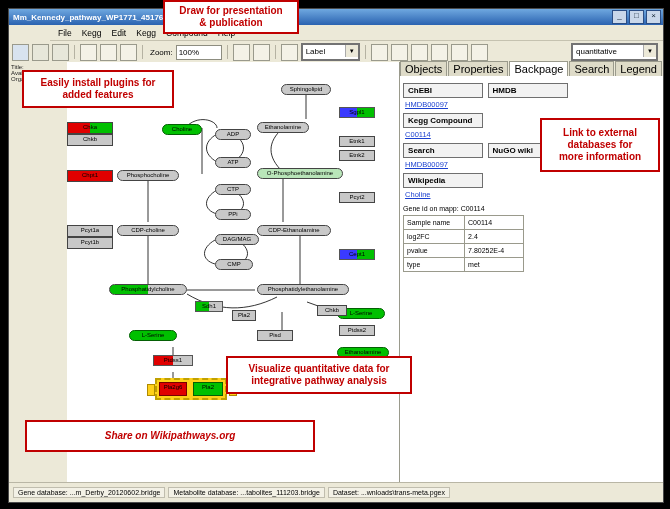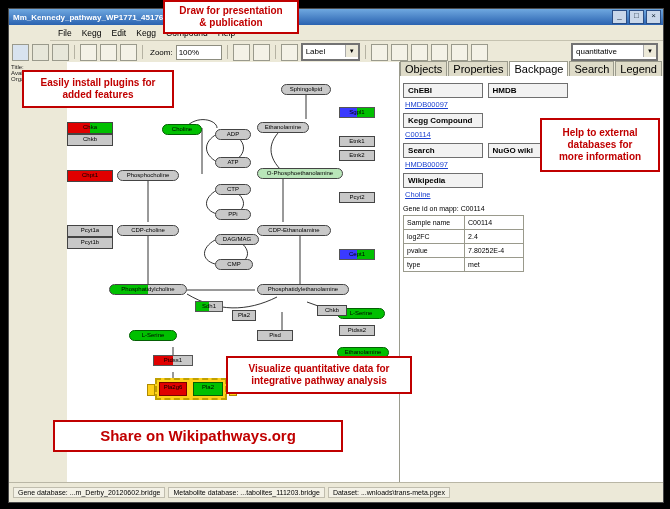--- a/index.html
+++ b/index.html
@@ -54,21 +54,21 @@
   .geneid{font-size:7px;margin-top:6px;}
   table.exp{border-collapse:collapse;margin-top:3px;font-size:7px;}
   table.exp td{border:1px solid #9a9a8c;padding:1px 3px;height:11px;}
   table.exp td.c1{width:54px;}
   table.exp td.c2{width:52px;}
   
   .statusbar{position:absolute;bottom:0;left:0;right:0;height:19px;background:#ece9d8;border-top:1px solid #b9b6a5;display:flex;align-items:center;font-size:7px;padding:0 4px;}
   .statusbar .cell{border:1px solid #c0bdae;padding:1px 4px;margin-right:3px;background:#f3f1e6;}
   
   .callout{position:absolute;background:#fff;border:2px solid #c00000;color:#c00000;font-weight:bold;text-align:center;font-size:10px;line-height:12px;padding:4px 6px;box-sizing:border-box;}
-  .callout.big{font-size:15px;margin-left:28px;}
+  .callout.big{font-size:10px;font-style:italic;}
   .arrowsvg{position:absolute;pointer-events:none;}
 </style>
 </head>
 <body>
 
 <div class="app">
 
   <div class="titlebar">
     <span class="tb-title">Mm_Kennedy_pathway_WP1771_45176.gpml</span>
     <span class="tb-btns">
@@ -264,18 +264,18 @@
     <span class="cell">Gene database: ...m_Derby_20120602.bridge</span>
     <span class="cell">Metabolite database: ...tabolites_111203.bridge</span>
     <span class="cell">Dataset: ...wnloads\trans-meta.pgex</span>
   </div>
 </div>
 
 <div class="callout" style="left:163px;top:0px;width:136px;height:34px;display:flex;align-items:center;justify-content:center;white-space:pre-line">Draw for presentation
 &amp; publication</div>
 <div class="callout" style="left:22px;top:70px;width:152px;height:38px;display:flex;align-items:center;justify-content:center;white-space:pre-line">Easily install plugins for
 added features</div>
-<div class="callout" style="left:540px;top:118px;width:120px;height:54px;display:flex;align-items:center;justify-content:center;white-space:pre-line">Help  to external
+<div class="callout" style="left:540px;top:118px;width:120px;height:54px;display:flex;align-items:center;justify-content:center;white-space:pre-line">Link  to external
 databases  for
 more information</div>
 <div class="callout" style="left:226px;top:356px;width:186px;height:38px;display:flex;align-items:center;justify-content:center;white-space:pre-line">Visualize quantitative data  for
 integrative pathway analysis</div>
 <div class="callout big" style="left:25px;top:420px;width:290px;height:32px;display:flex;align-items:center;justify-content:center">Share on Wikipathways.org</div>
 
 </body></html>

